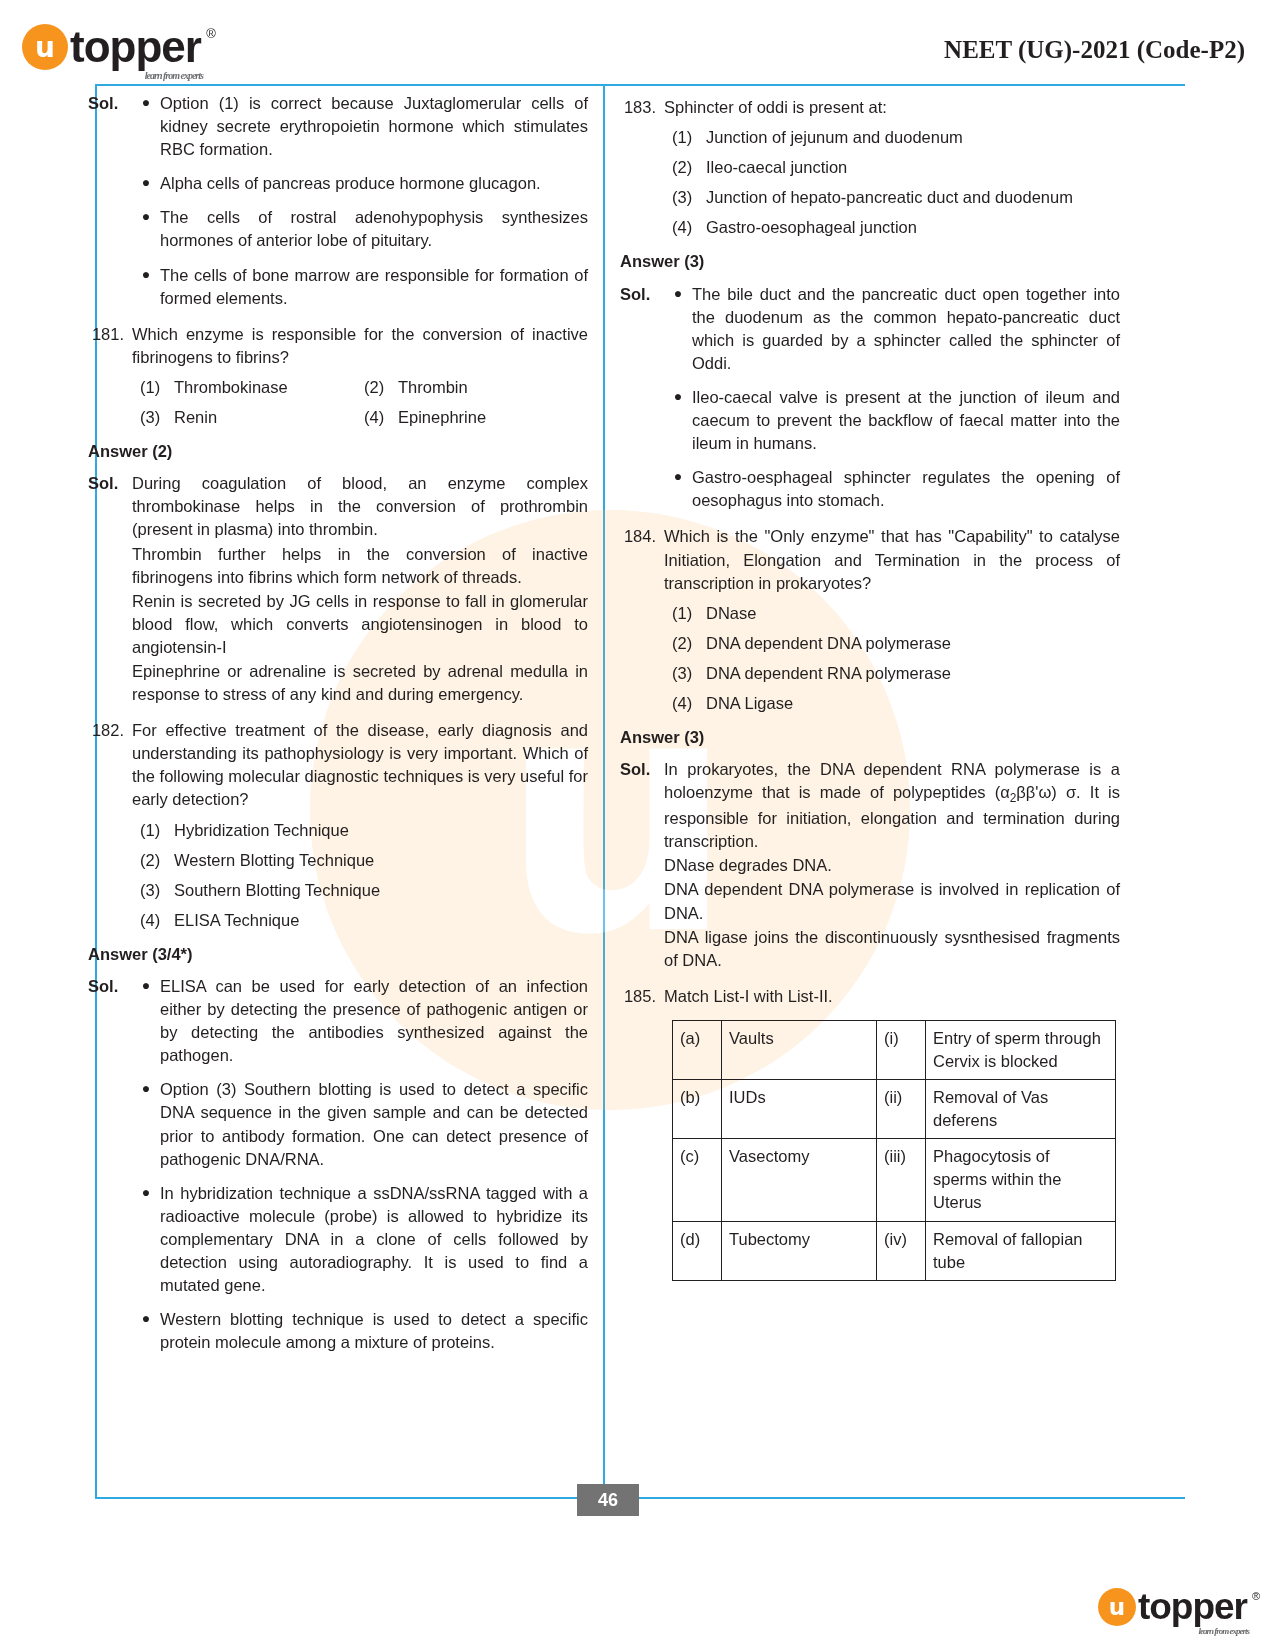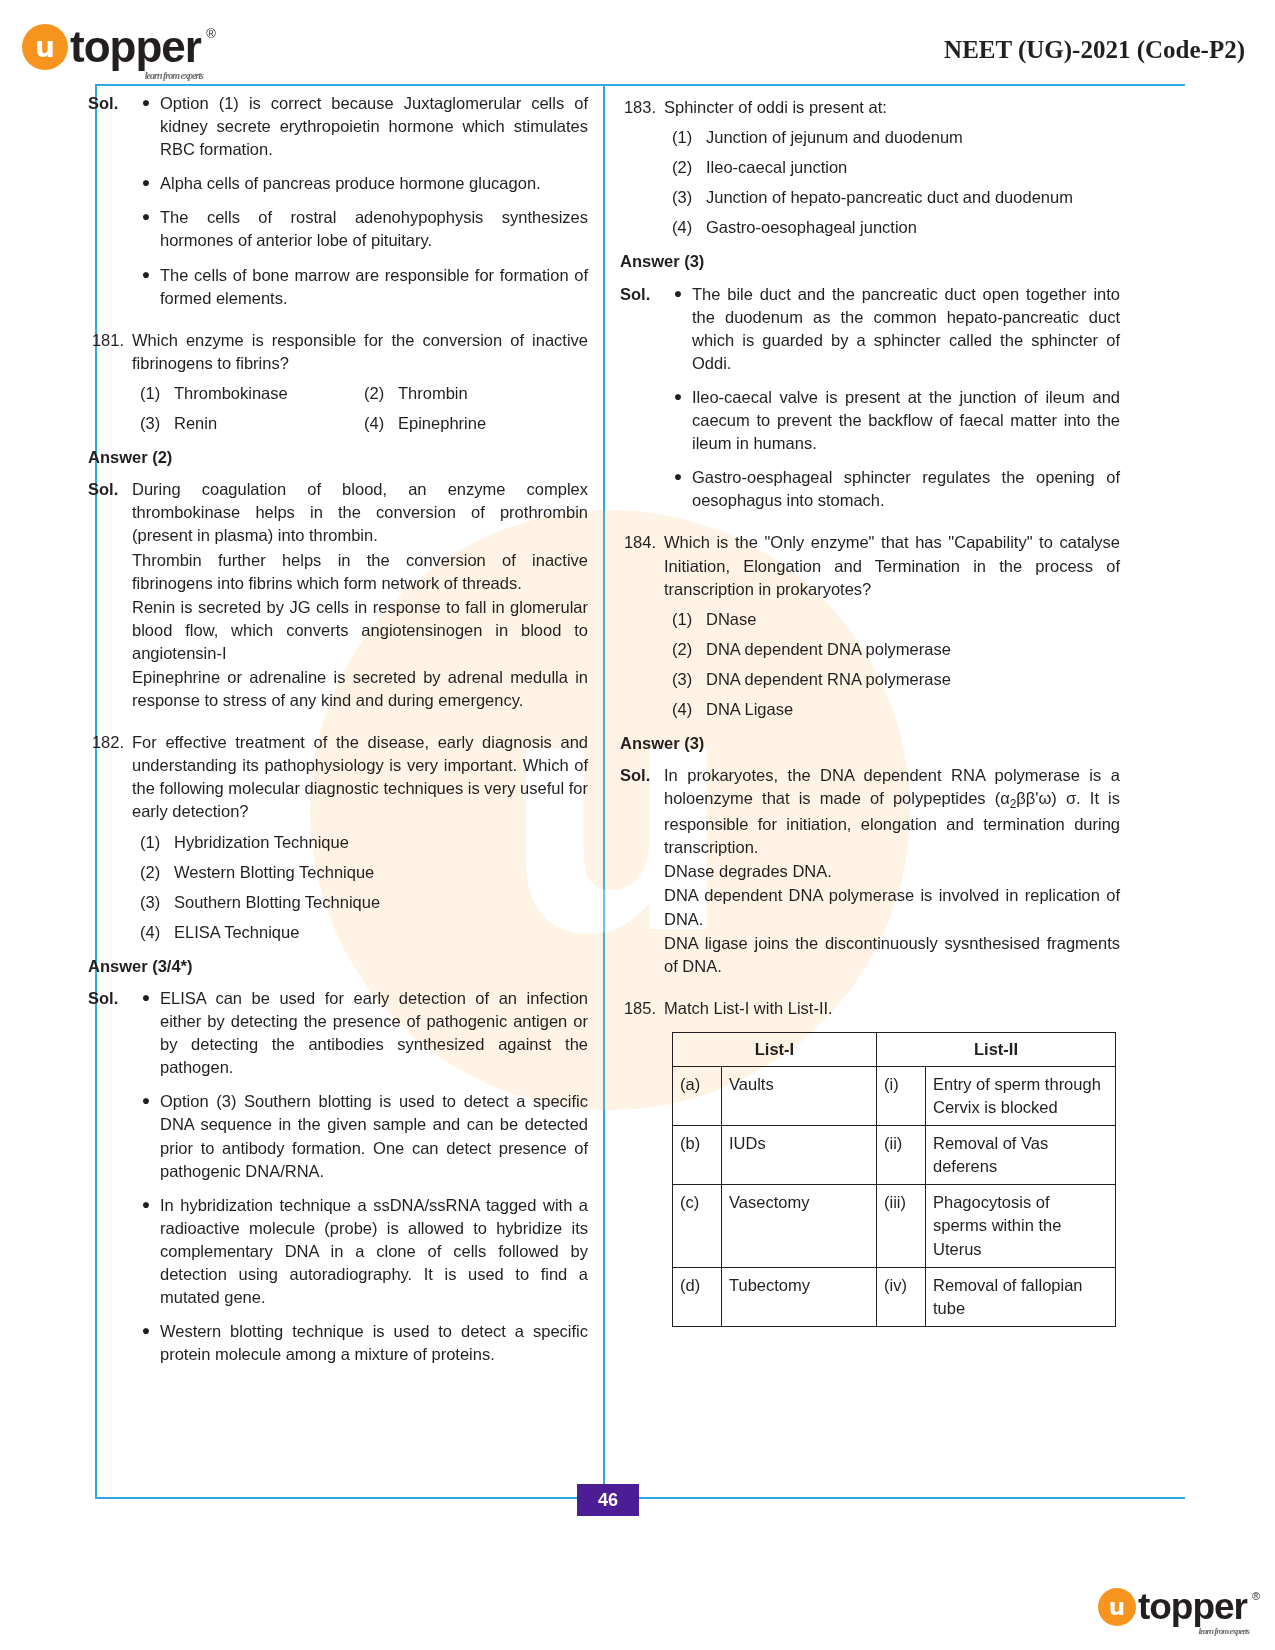--- a/index.html
+++ b/index.html
@@ -154,21 +154,21 @@
     width: 500px;
     font-size: 16.5px;
     line-height: 1.40;
   }
   .col-left { left: 88px; }
   .col-right { left: 620px; }
 
   
   .qrow {
     display: flex;
-    margin-top: 19px;
+    margin-top: 13px;
   }
   .qnum {
     width: 44px;
     flex: 0 0 44px;
     text-align: right;
     padding-right: 8px;
     box-sizing: border-box;
   }
   .qtext {
     flex: 1;
@@ -263,21 +263,21 @@
   .mt-val-l { width: 140px; }
   .mt-rk { width: 34px; white-space: nowrap; }
 
   
   .page-badge {
     position: absolute;
     left: 577px;
     top: 1484px;
     width: 62px;
     height: 32px;
-    background: #4c1d95;
+    background: #737373;
     color: #fff;
     font-size: 18px;
     font-weight: bold;
     display: flex;
     align-items: center;
     justify-content: center;
   }
   .footer-logo {
     position: absolute;
     right: 28px;
@@ -537,24 +537,20 @@
         <div class="para">DNA ligase joins the discontinuously sysnthesised fragments of DNA.</div>
       </div>
     </div>
 
     <div class="qrow">
       <div class="qnum">185.</div>
       <div class="qtext">Match List-I with List-II.</div>
     </div>
     <table class="match-table">
       <tbody>
-          <tr>
-        <th colspan="2">List-I</th>
-        <th colspan="2">List-II</th>
-      </tr>
       <tr>
         <td class="mt-key">(a)</td>
         <td class="mt-val-l">Vaults</td>
         <td class="mt-rk">(i)</td>
         <td>Entry of sperm through Cervix is blocked</td>
       </tr>
       <tr>
         <td class="mt-key">(b)</td>
         <td class="mt-val-l">IUDs</td>
         <td class="mt-rk">(ii)</td>

